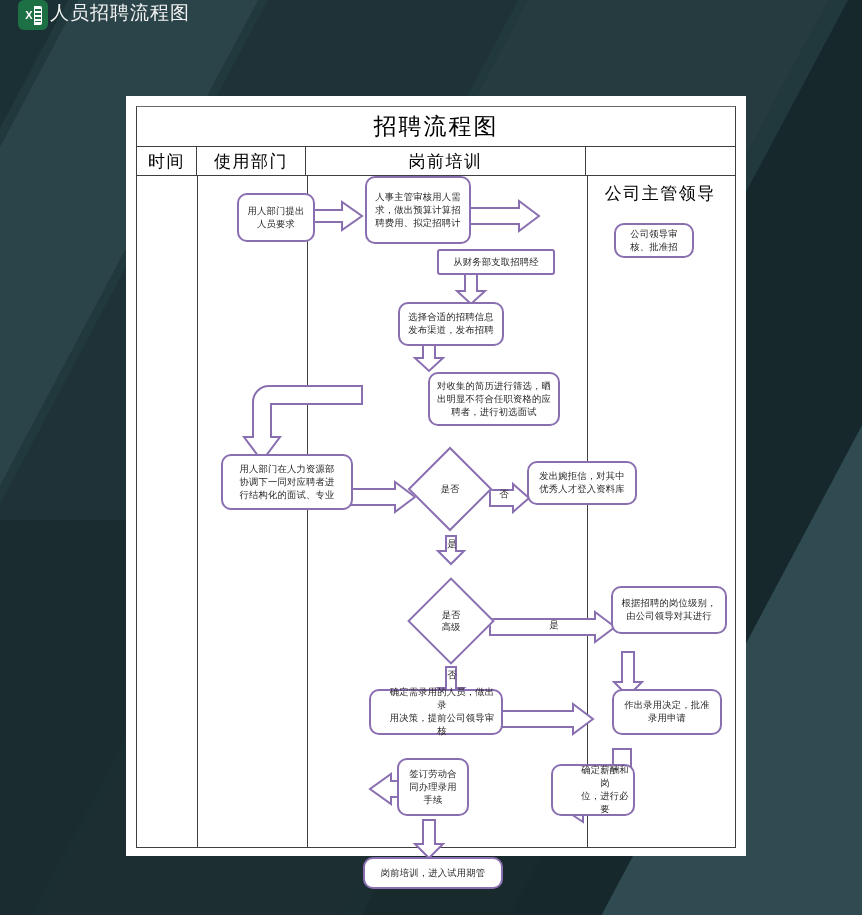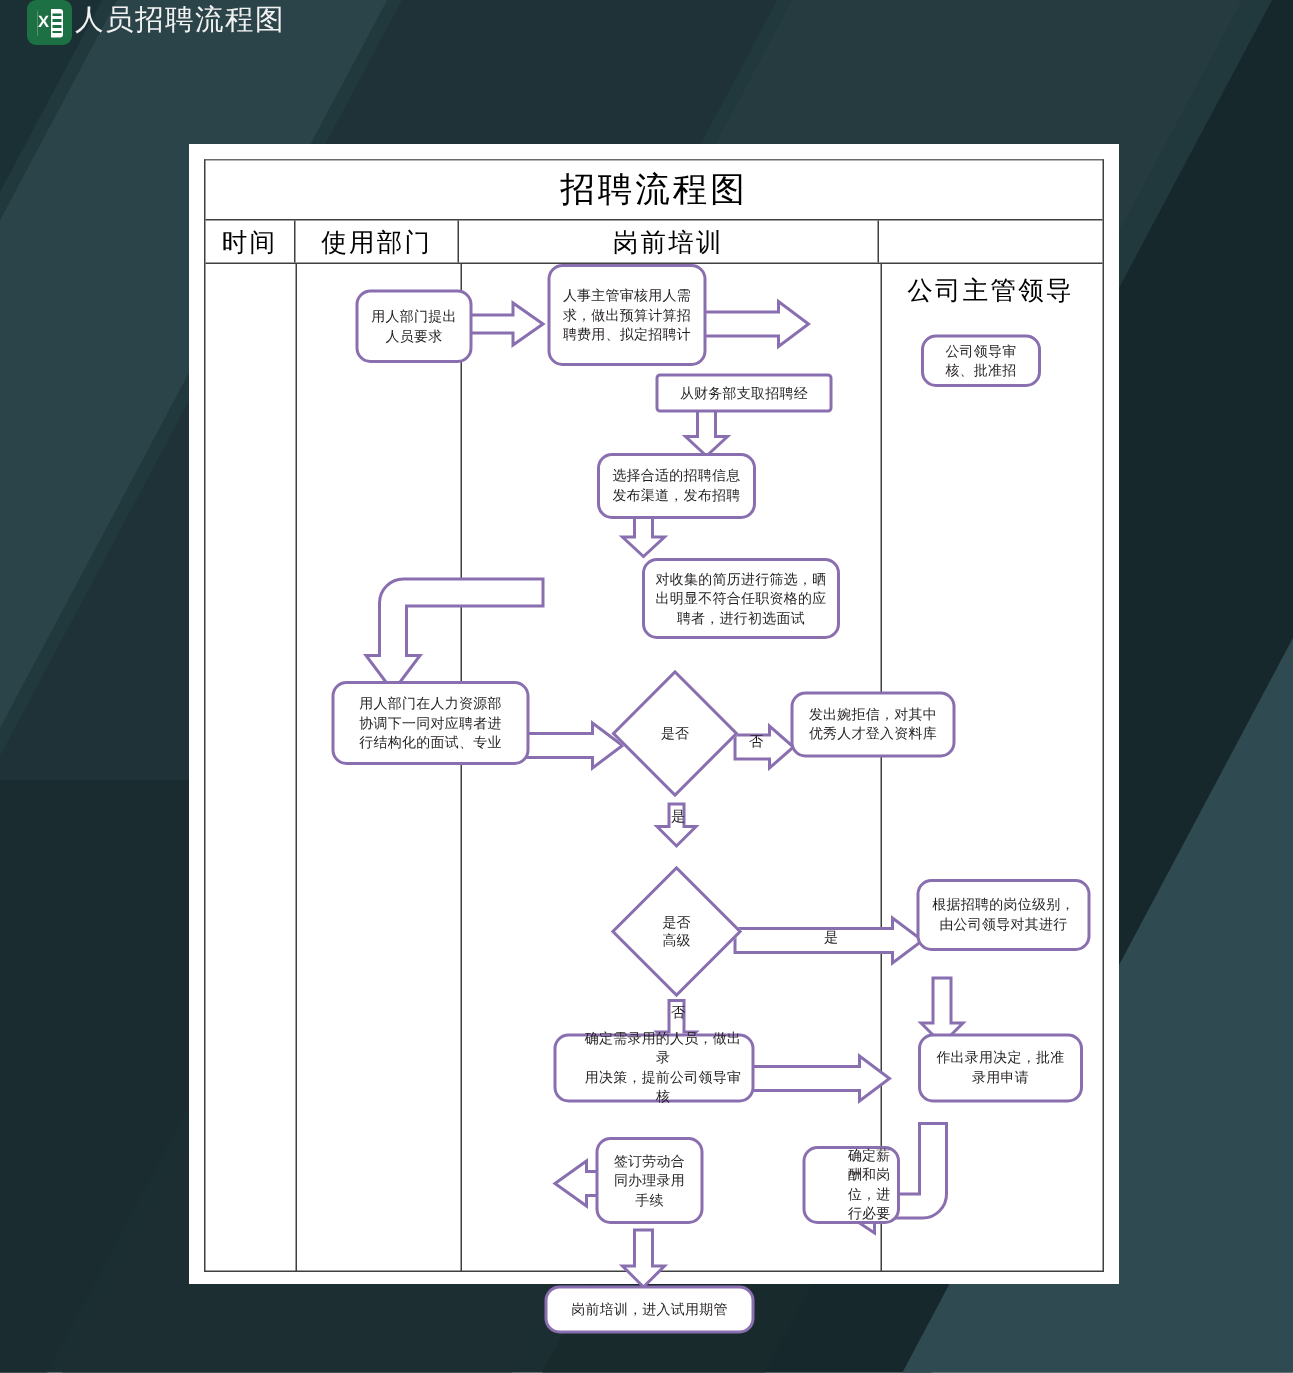--- a/index.html
+++ b/index.html
@@ -288,21 +288,21 @@
       <div class="node rounded" style="left:84px; top:278px; width:132px; height:56px;">用人部门在人力资源部<br>协调下一同对应聘者进<br>行结构化的面试、专业</div>
 
       <div class="node rounded" style="left:390px; top:285px; width:110px; height:44px;">发出婉拒信，对其中<br>优秀人才登入资料库</div>
 
       <div class="node rounded" style="left:474px; top:410px; width:116px; height:48px;">根据招聘的岗位级别，<br>由公司领导对其进行</div>
 
       <div class="node rounded" style="left:232px; top:513px; width:134px; height:46px;padding-left:16px;">确定需录用的人员，做出录<br>用决策，提前公司领导审核</div>
 
       <div class="node rounded" style="left:475px; top:513px; width:110px; height:46px;">作出录用决定，批准<br>录用申请</div>
 
-      <div class="node rounded" style="left:398px; top:588px; width:65px; height:52px;padding-left:28px;">确定薪酬和岗<br>位，进行必要</div>
+      <div class="node rounded" style="left:414px; top:588px; width:84px; height:52px;padding-left:28px;">确定薪酬和岗<br>位，进行必要</div>
 
       <div class="node rounded" style="left:260px; top:582px; width:72px; height:58px;">签订劳动合<br>同办理录用<br>手续</div>
 
       <div class="node rounded" style="left:226px; top:681px; width:140px; height:32px;">岗前培训，进入试用期管</div>
 
       <div class="diamond" style="left:283px; top:283px; width:60px; height:60px;">
         <span class="dtext">是否</span>
       </div>
 
       <div class="diamond" style="left:283px; top:414px; width:62px; height:62px;">

